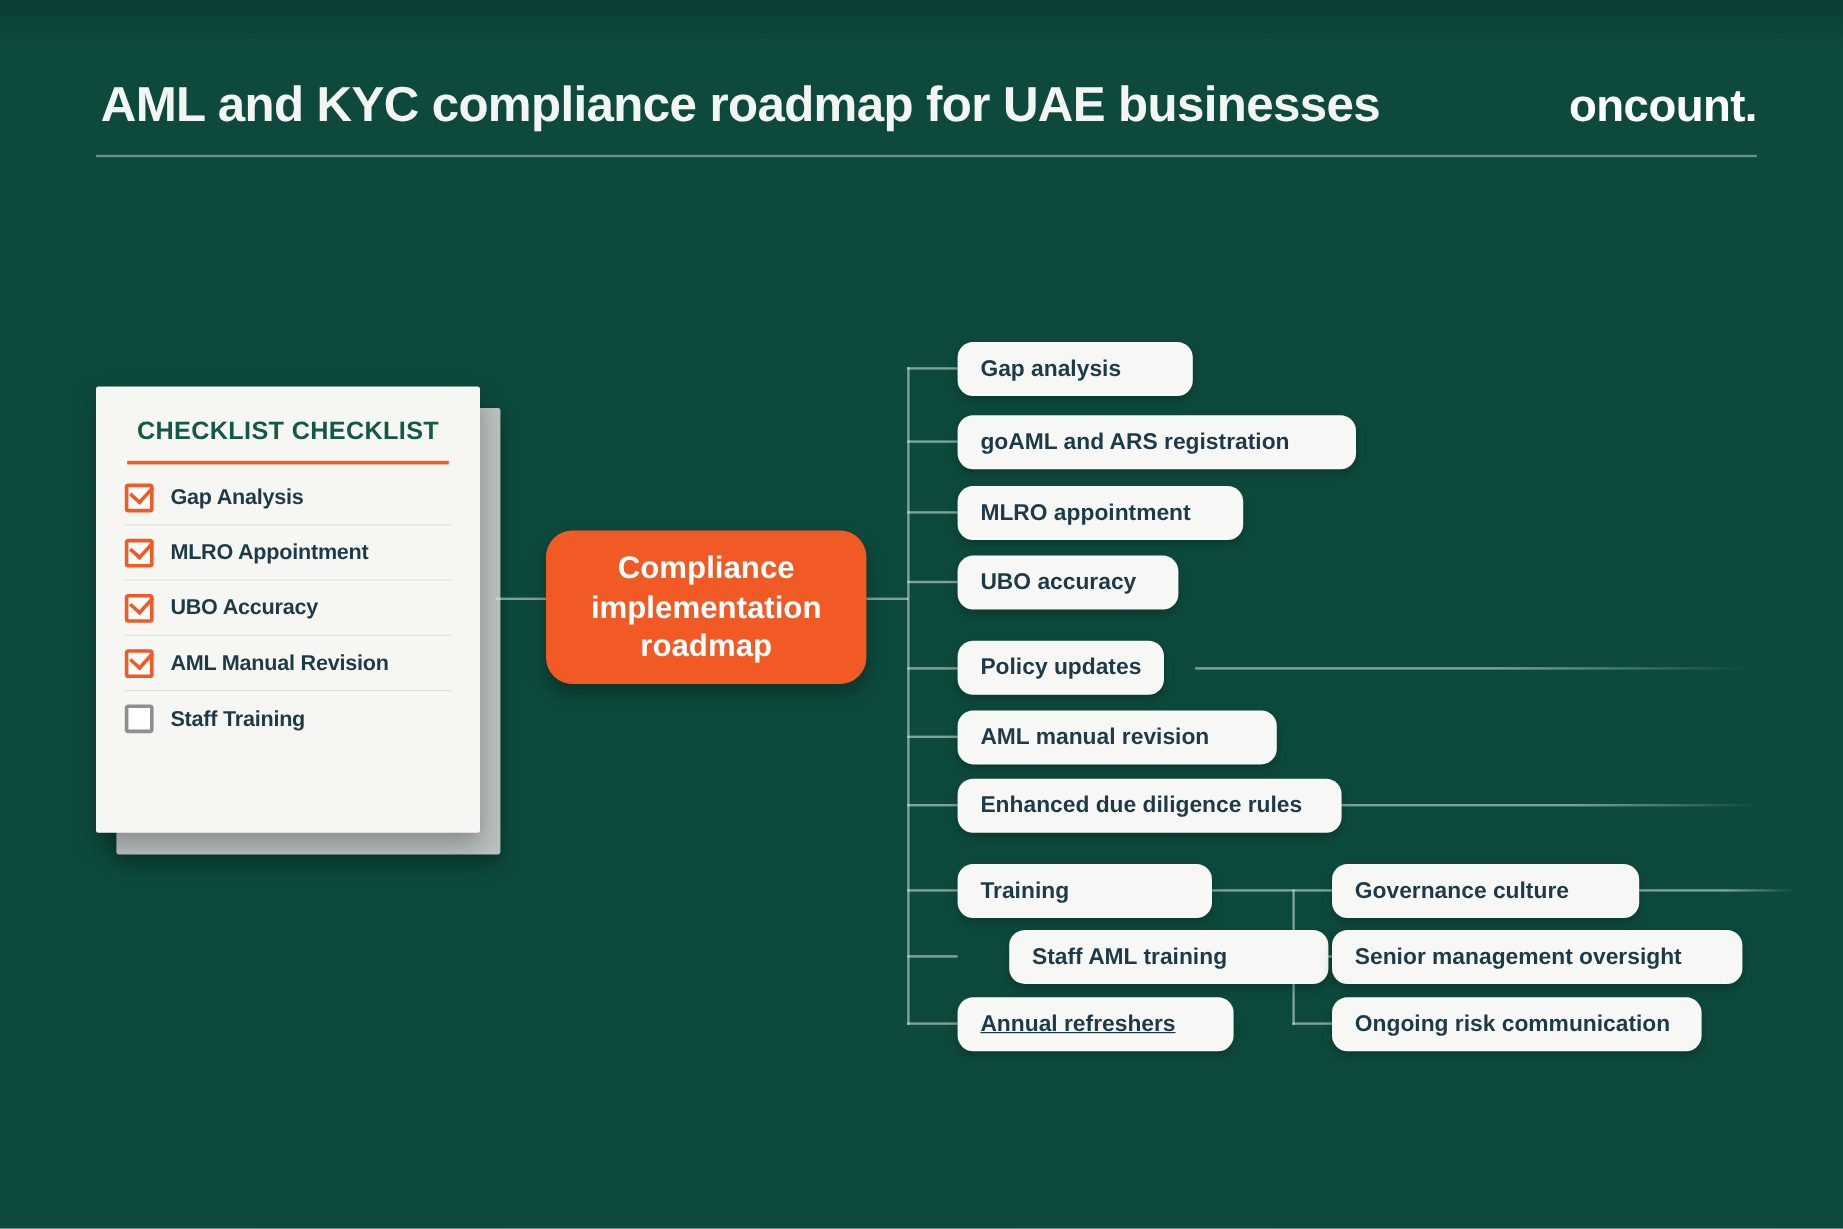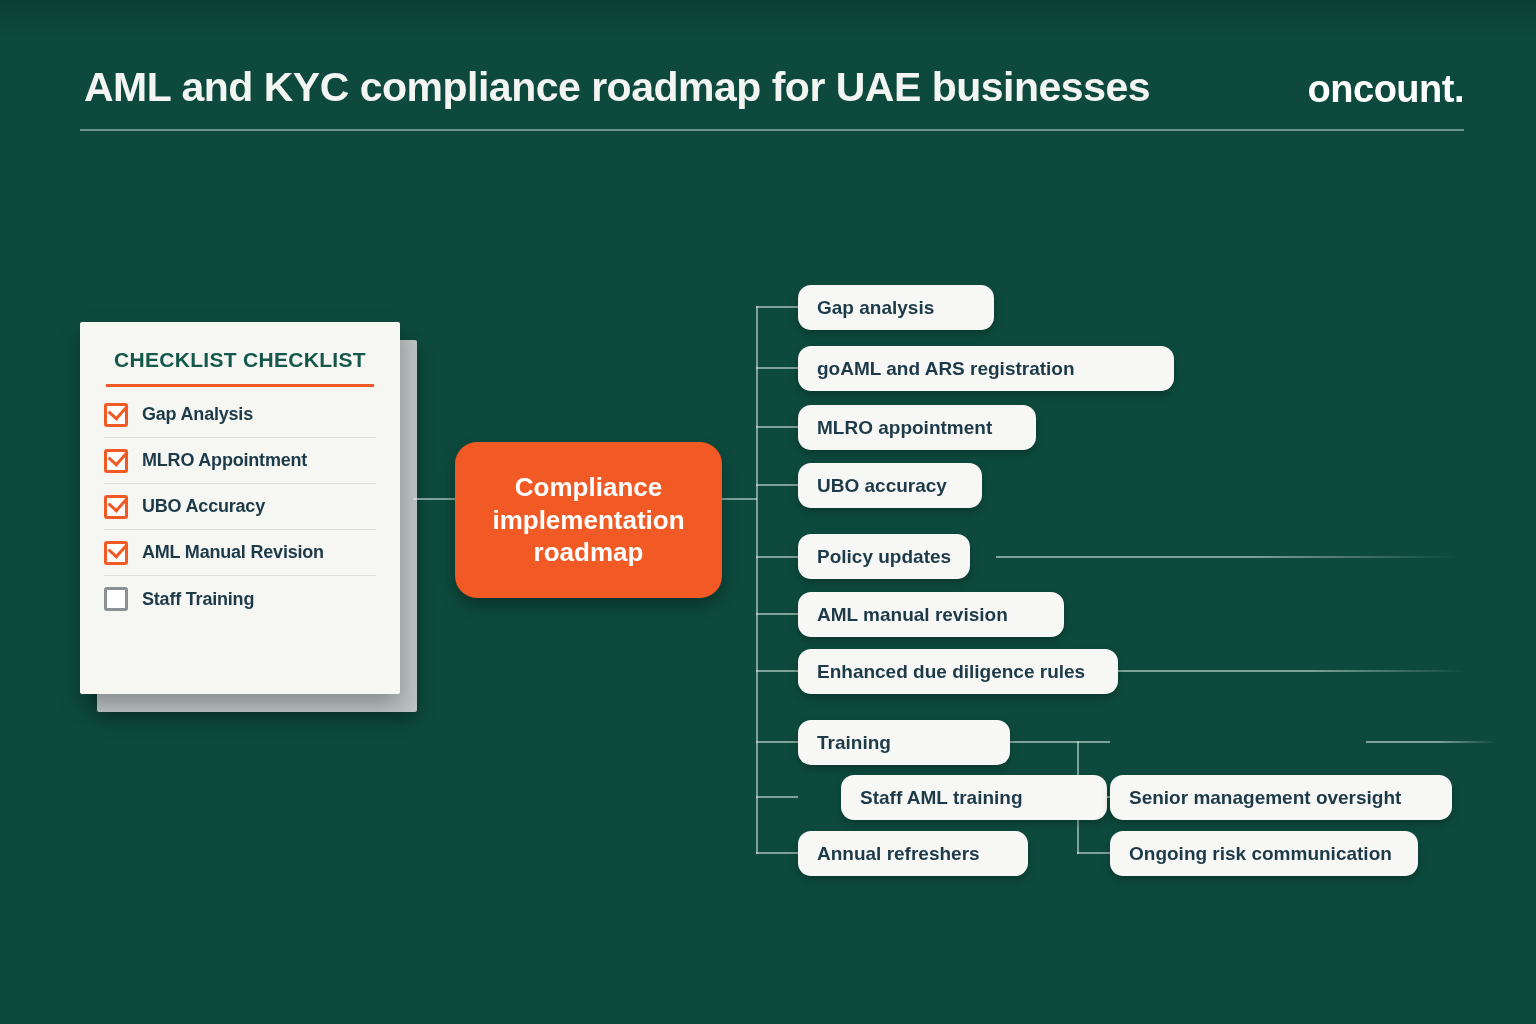--- a/index.html
+++ b/index.html
@@ -68,21 +68,21 @@
     content:"";position:absolute;left:2px;top:-2px;width:15px;height:9px;
     border-left:3.5px solid var(--accent);border-bottom:3.5px solid var(--accent);
     transform:rotate(-48deg);
   }
   .checklist-label{
     font-size:18px;font-weight:700;color:var(--node-text);
     letter-spacing:-0.2px;white-space:nowrap;
   }
   
   .central-node{
-    position:absolute;left:455px;top:442px;width:267px;height:156px;
+    position:absolute;left:455px;top:442px;width:267px;height:128px;
     background:var(--accent);border-radius:22px;
     box-shadow:0 8px 16px rgba(0,0,0,0.3);
     display:flex;align-items:center;justify-content:center;text-align:center;
     padding:0 16px;
   }
   .central-node-label{
     color:#ffffff;font-size:26px;font-weight:700;line-height:1.25;
   }
   
   .node{
@@ -159,28 +159,29 @@
   <div class="vline" style="left:1077px;top:741px;height:113px;"></div>
   <div class="hline" style="left:1077px;top:796px;width:33px;"></div>
   <div class="hline" style="left:1077px;top:852px;width:33px;"></div>
   <div class="fadeline" style="left:1366px;top:741px;width:130px;"></div>
 
   <div class="central-node">
     <div class="central-node-label">Compliance implementation roadmap</div>
   </div>
 
   <div class="node" style="left:798px;top:285px;width:196px;">Gap analysis</div>
-  <div class="node" style="left:798px;top:346px;width:376px;">goAML and ARS registration</div>
+  <div class="node" style="left:798px;top:346px;width:332px;">goAML and ARS registration</div>
   <div class="node" style="left:798px;top:405px;width:238px;">MLRO appointment</div>
   <div class="node" style="left:798px;top:463px;width:184px;">UBO accuracy</div>
 
   <div class="node" style="left:798px;top:534px;width:172px;">Policy updates</div>
   <div class="node" style="left:798px;top:592px;width:266px;">AML manual revision</div>
   <div class="node" style="left:798px;top:649px;width:320px;">Enhanced due diligence rules</div>
 
   <div class="node" style="left:798px;top:720px;width:212px;">Training</div>
   <div class="node" style="left:841px;top:775px;width:266px;">Staff AML training</div>
-  <div class="node" style="left:798px;top:831px;width:230px;">Annual refreshers</div>
+  <div class="node" style="left:798px;top:831px;width:230px;text-decoration:underline;">Annual refreshers</div>
 
+  <div class="node" style="left:1110px;top:720px;width:256px;">Governance culture</div>
   <div class="node" style="left:1110px;top:775px;width:342px;">Senior management oversight</div>
   <div class="node" style="left:1110px;top:831px;width:308px;">Ongoing risk communication</div>
 
 </div>
 
 </body></html>

